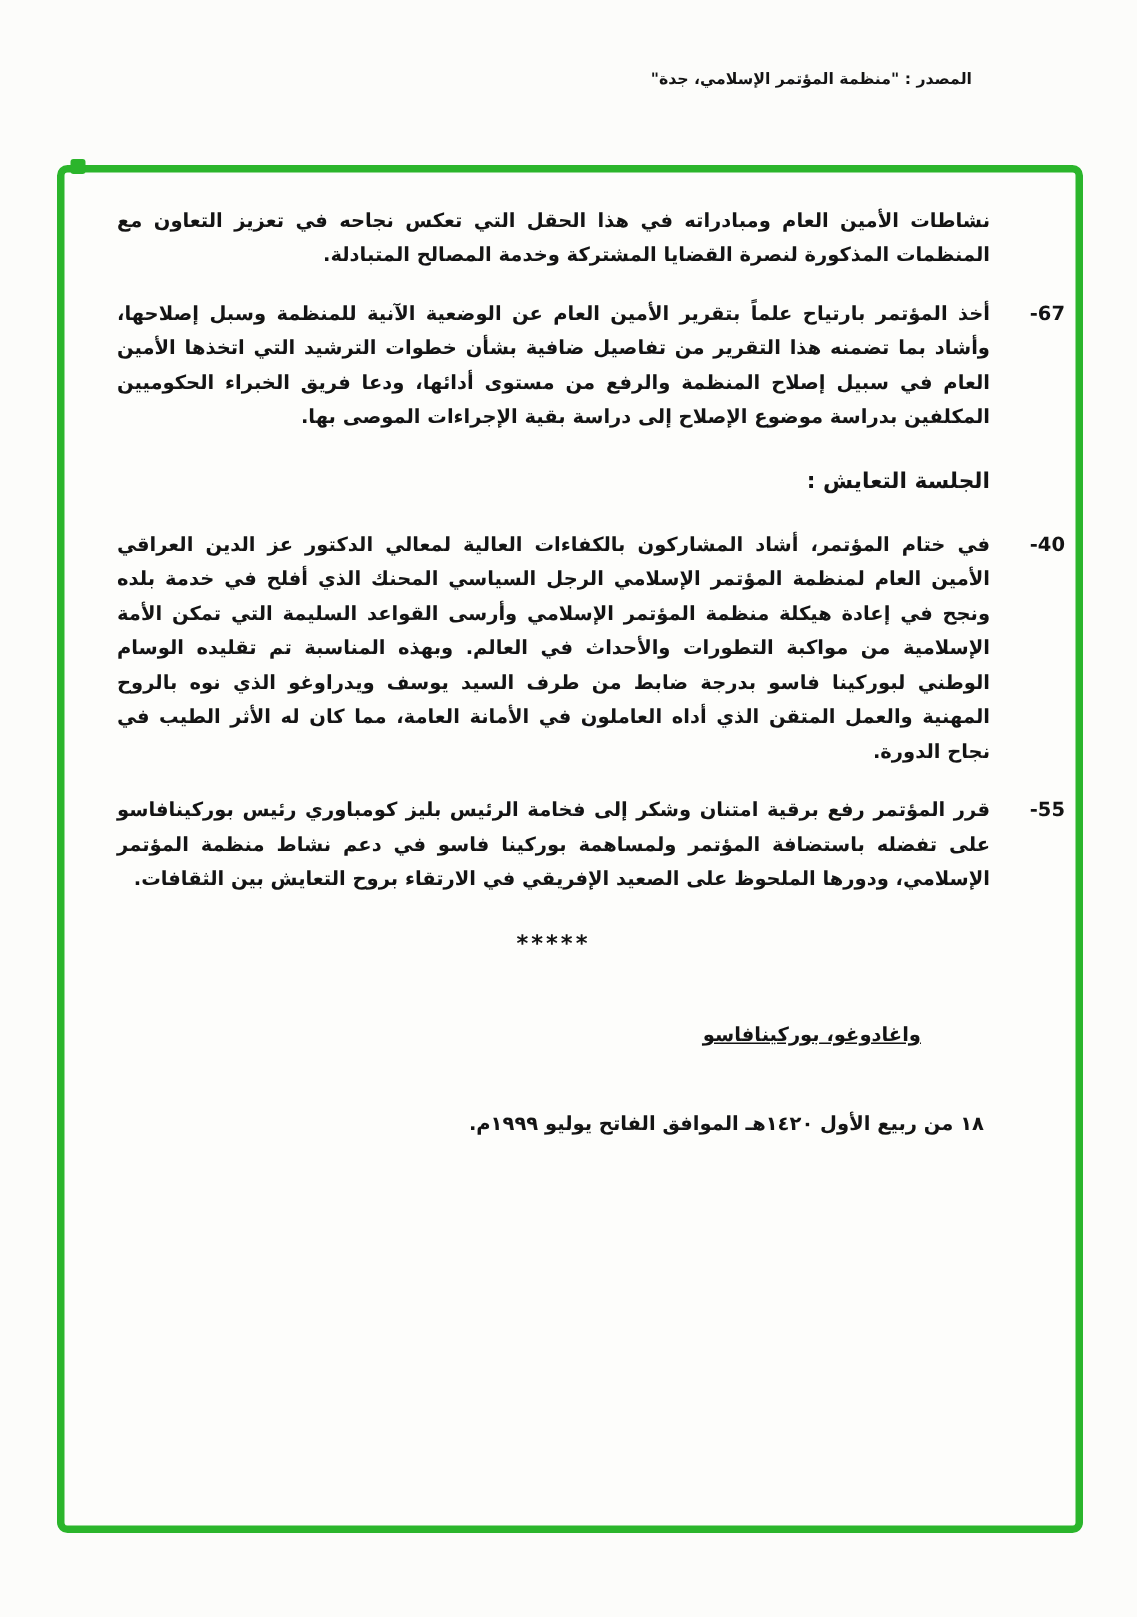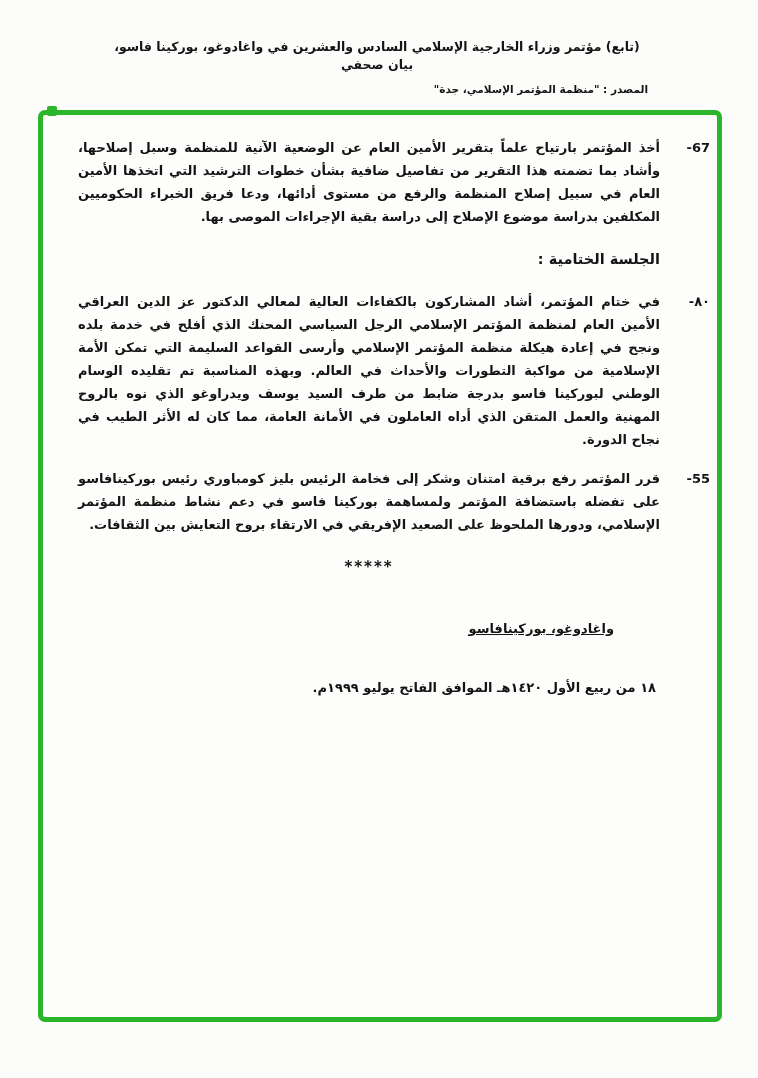--- a/index.html
+++ b/index.html
@@ -111,39 +111,39 @@
     font-size: 13px;
     font-weight: bold;
   }
 </style>
 </head>
 <body>
 
 <div class="page">
 
   <div class="doc-header">
-    <div class="line1">(تابع) مؤتمر وزراء الخارجية الإسلامي السادس والعشرين في واغادوغو، بوركينا فاسو، بيان صحفي</div>
     <div class="line2">المصدر :  "منظمة المؤتمر الإسلامي، جدة"</div>
   </div>
 
   <div class="content-frame">
     <div class="frame-notch"></div>
 
     <div class="content-inner">
 
+      <p class="intro-para">نشاطات الأمين العام ومبادراته في هذا الحقل التي تعكس نجاحه في تعزيز التعاون مع المنظمات المذكورة لنصرة القضايا المشتركة وخدمة المصالح المتبادلة.</p>
 
       <div class="numbered-para">
         <span class="num">67-</span>
         <span>أخذ المؤتمر بارتياح علماً بتقرير الأمين العام عن الوضعية الآنية للمنظمة وسبل إصلاحها، وأشاد بما تضمنه هذا التقرير من تفاصيل ضافية بشأن خطوات الترشيد التي اتخذها الأمين العام في سبيل إصلاح المنظمة والرفع من مستوى أدائها، ودعا فريق الخبراء الحكوميين المكلفين بدراسة موضوع الإصلاح إلى دراسة بقية الإجراءات الموصى بها.</span>
       </div>
 
-      <div class="closing-heading">الجلسة الختامية :</div>
+      <div class="closing-heading">الجلسة التعايش :</div>
 
       <div class="numbered-para">
-        <span class="num">٨٠-</span>
+        <span class="num">40-</span>
         <span>في ختام المؤتمر، أشاد المشاركون بالكفاءات العالية لمعالي الدكتور عز الدين العراقي الأمين العام لمنظمة المؤتمر الإسلامي الرجل السياسي المحنك الذي أفلح في خدمة بلده ونجح في إعادة هيكلة منظمة المؤتمر الإسلامي وأرسى القواعد السليمة التي تمكن الأمة الإسلامية من مواكبة التطورات والأحداث في العالم. وبهذه المناسبة تم تقليده الوسام الوطني لبوركينا فاسو بدرجة ضابط من طرف السيد يوسف ويدراوغو الذي نوه بالروح المهنية والعمل المتقن الذي أداه العاملون في الأمانة العامة، مما كان له الأثر الطيب في نجاح الدورة.</span>
       </div>
 
       <div class="numbered-para">
         <span class="num">55-</span>
         <span>قرر المؤتمر رفع برقية امتنان وشكر إلى فخامة الرئيس بليز كومباوري رئيس بوركينافاسو على تفضله باستضافة المؤتمر ولمساهمة بوركينا فاسو في دعم نشاط منظمة المؤتمر الإسلامي، ودورها الملحوظ على الصعيد الإفريقي في الارتقاء بروح التعايش بين الثقافات.</span>
       </div>
 
       <div class="separator">*****</div>
 

